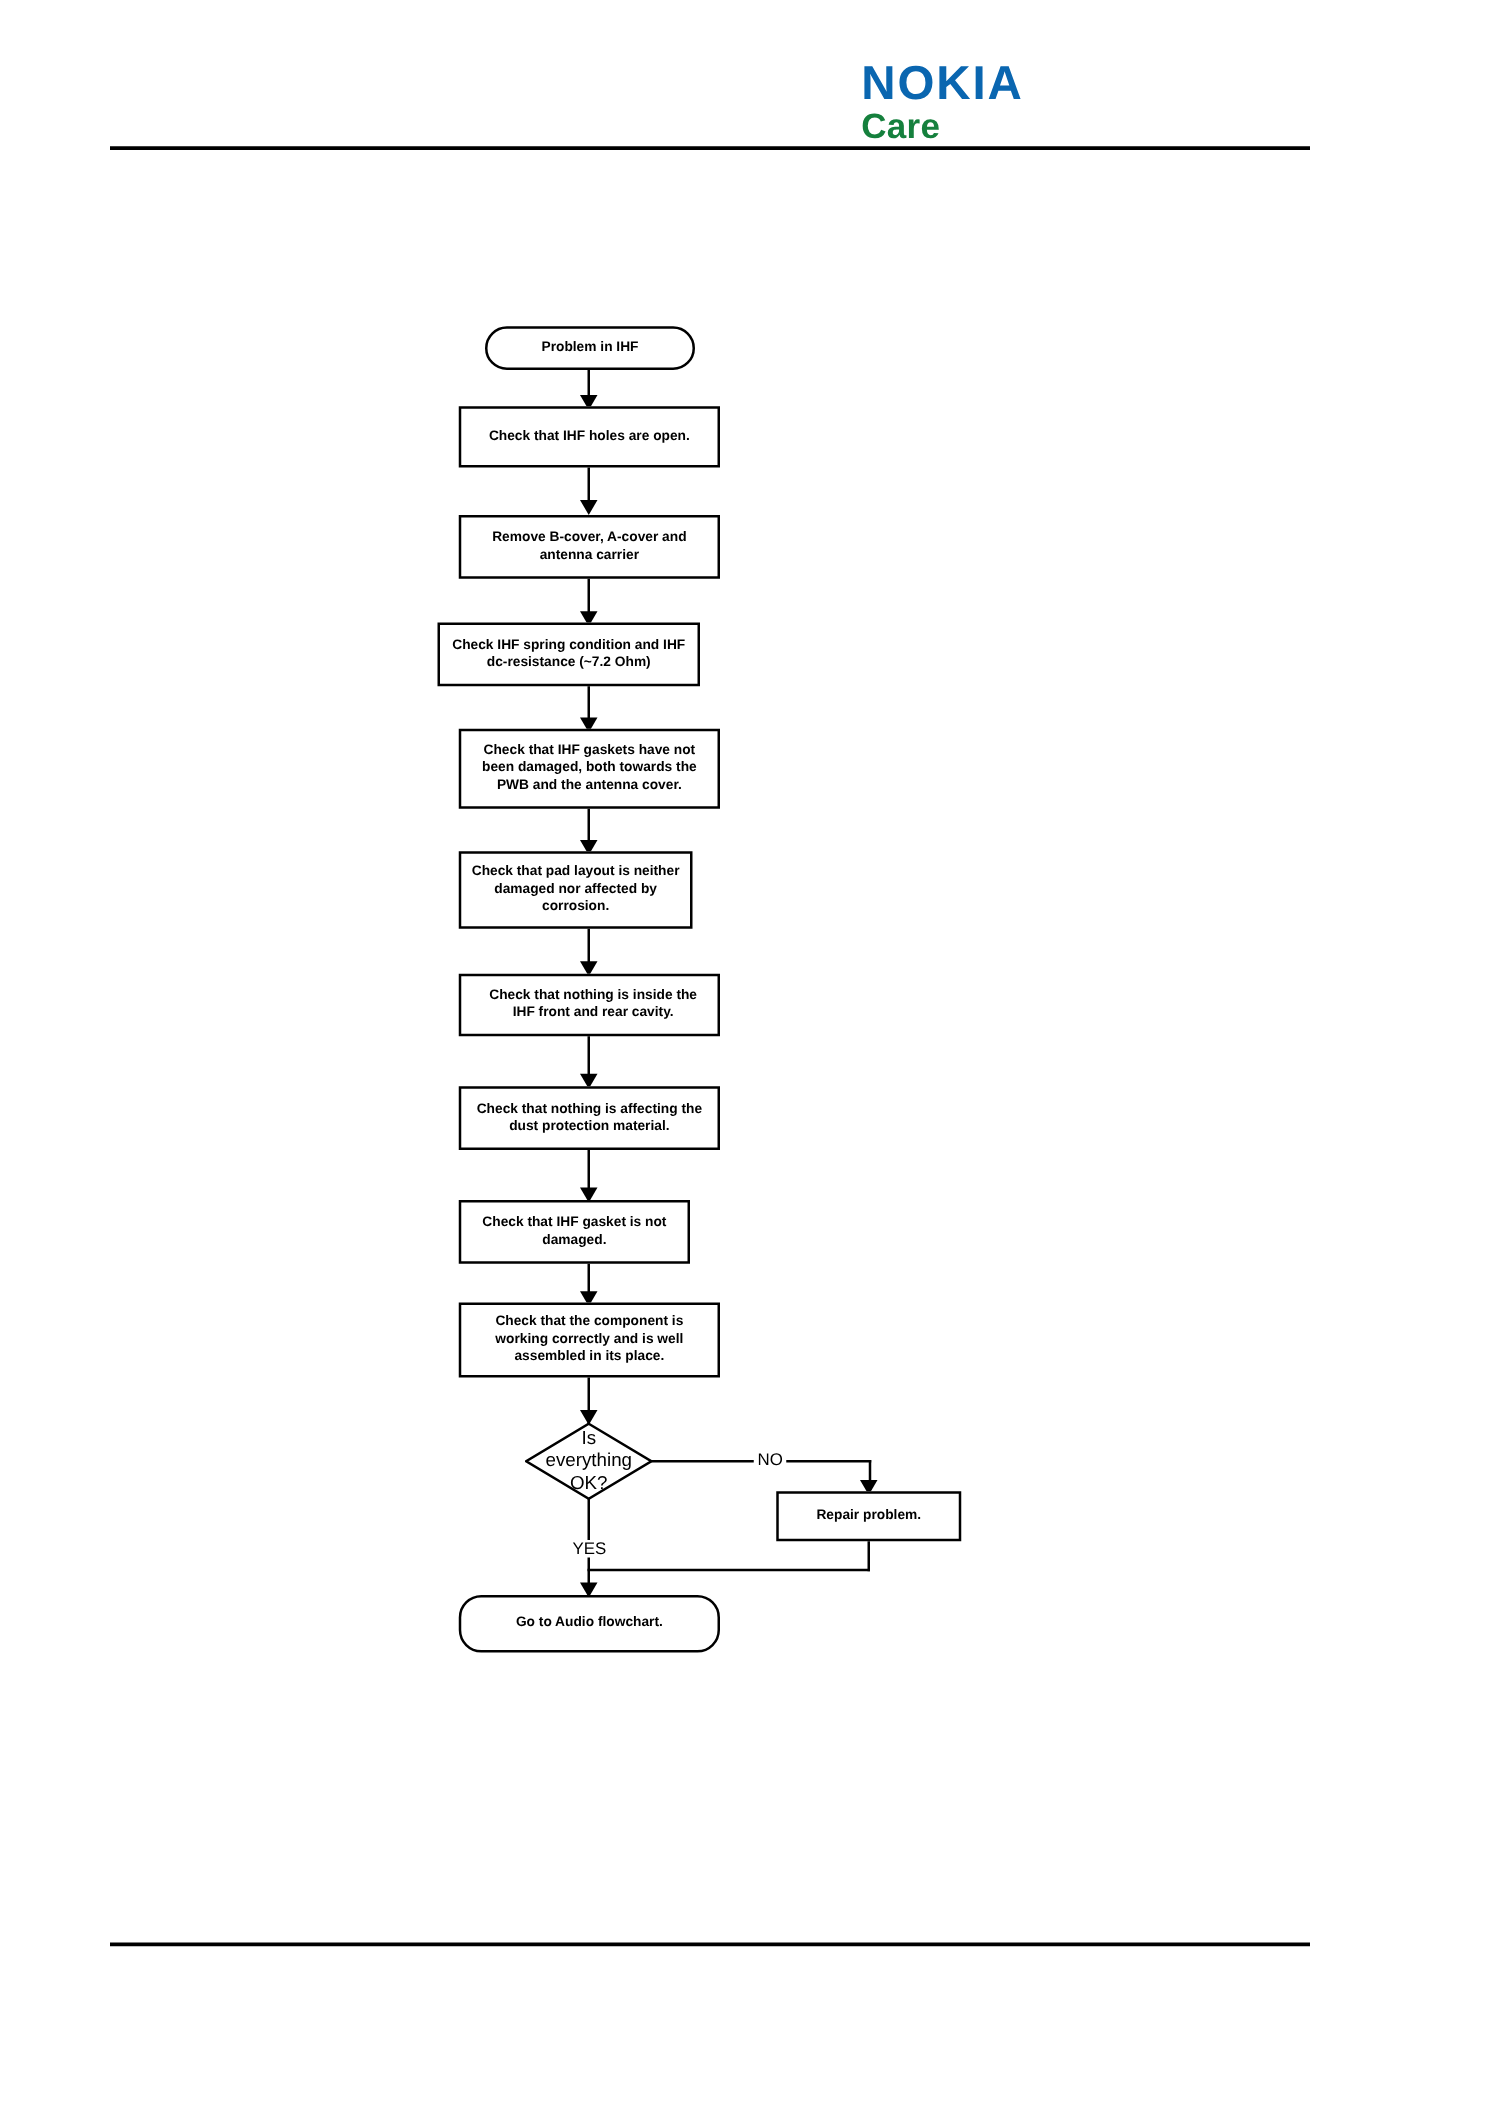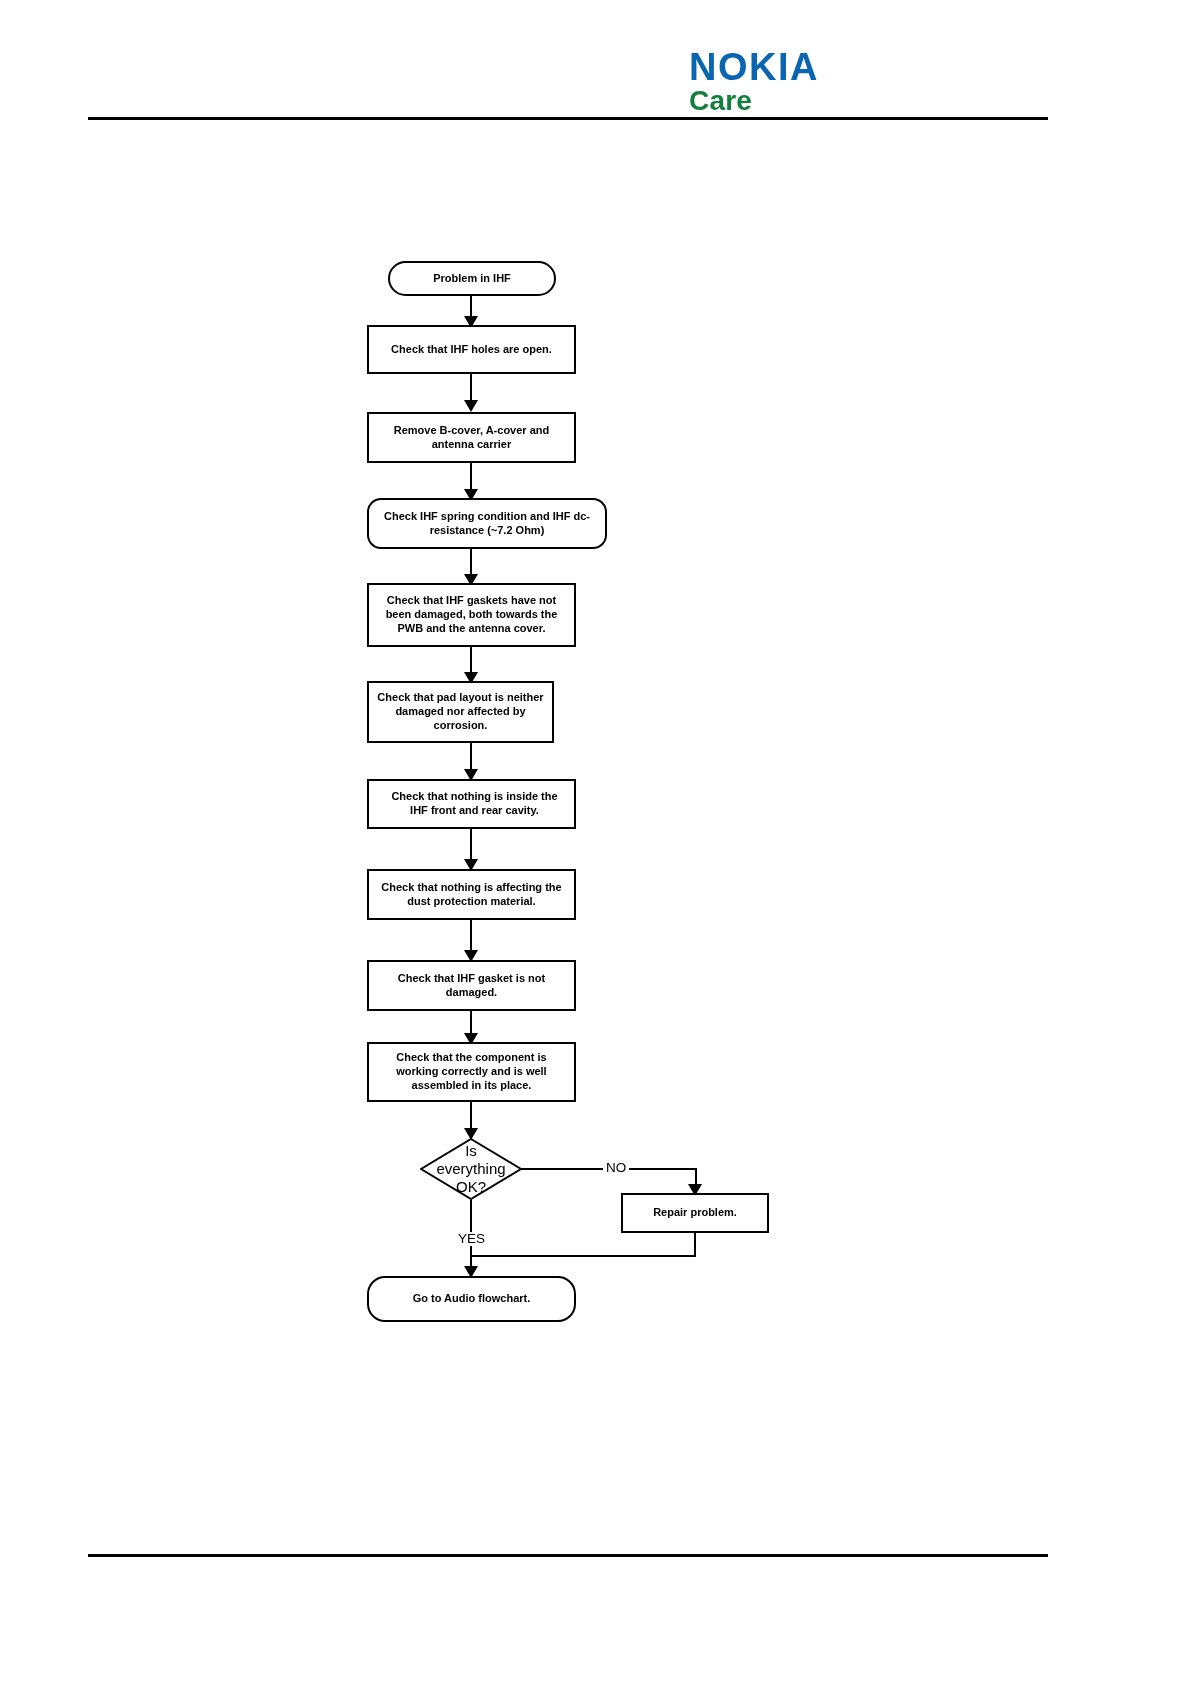--- a/index.html
+++ b/index.html
@@ -175,21 +175,21 @@
   <div class="vline" style="left:470px; top:374px; height:34px;"></div>
   <div class="arrow-down" style="left:464px; top:400px;"></div>
 
   <div class="node process" style="left:367px; top:412px; width:209px; height:51px;">
     <span>Remove B-cover, A-cover and antenna carrier</span>
   </div>
 
   <div class="vline" style="left:470px; top:463px; height:34px;"></div>
   <div class="arrow-down" style="left:464px; top:489px;"></div>
 
-  <div class="node process" style="left:367px; top:498px; width:240px; height:51px;border-radius:14px;">
+  <div class="node process" style="left:350px; top:498px; width:210px; height:51px;">
     <span>Check IHF spring condition and IHF dc-resistance (~7.2 Ohm)</span>
   </div>
 
   <div class="vline" style="left:470px; top:549px; height:33px;"></div>
   <div class="arrow-down" style="left:464px; top:574px;"></div>
 
   <div class="node process" style="left:367px; top:583px; width:209px; height:64px;">
     <span>Check that IHF gaskets have not been damaged, both towards the PWB and the antenna cover.</span>
   </div>
 
@@ -210,21 +210,21 @@
   <div class="vline" style="left:470px; top:829px; height:38px;"></div>
   <div class="arrow-down" style="left:464px; top:859px;"></div>
 
   <div class="node process" style="left:367px; top:869px; width:209px; height:51px;">
     <span>Check that nothing is affecting the dust protection material.</span>
   </div>
 
   <div class="vline" style="left:470px; top:920px; height:38px;"></div>
   <div class="arrow-down" style="left:464px; top:950px;"></div>
 
-  <div class="node process" style="left:367px; top:960px; width:209px; height:51px;">
+  <div class="node process" style="left:367px; top:960px; width:185px; height:51px;">
     <span>Check that IHF gasket is not damaged.</span>
   </div>
 
   <div class="vline" style="left:470px; top:1011px; height:29px;"></div>
   <div class="arrow-down" style="left:464px; top:1033px;"></div>
 
   <div class="node process" style="left:367px; top:1042px; width:209px; height:60px;">
     <span>Check that the component is working correctly and is well assembled in its place.</span>
   </div>
 

